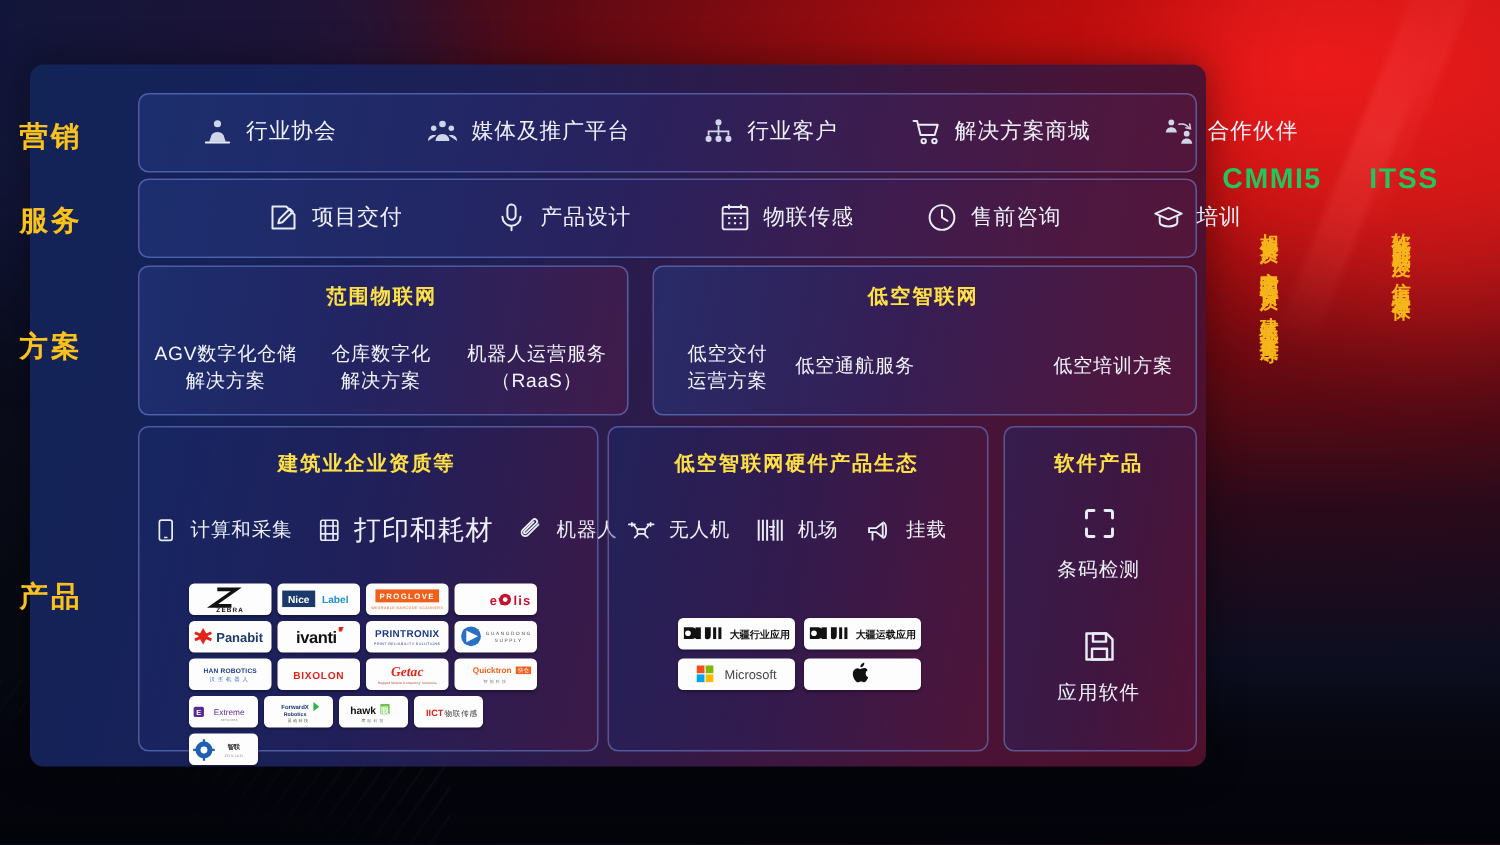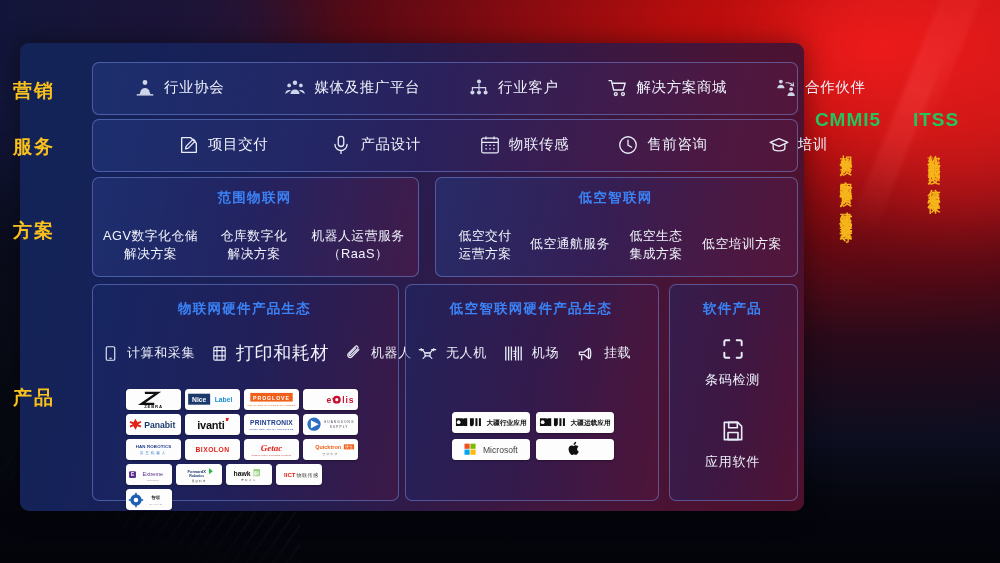--- a/index.html
+++ b/index.html
@@ -39,21 +39,21 @@
   .card{position:absolute;border-radius:7px;border:1px solid rgba(125,150,235,.48);
     background:linear-gradient(100deg,rgba(38,58,130,.52) 0%,rgba(44,40,110,.48) 45%,rgba(92,28,72,.45) 100%);}
   .card.plain{background:linear-gradient(100deg,rgba(26,44,112,.40) 0%,rgba(40,32,96,.38) 50%,rgba(86,24,66,.36) 100%);}
 
   .ic-row{position:absolute;display:flex;align-items:center;}
   .ic-item{display:flex;align-items:center;gap:8px;}
   .ic-item .lbl{color:#eef1fb;font-size:14.5px;letter-spacing:.6px;white-space:nowrap;}
   .ic{width:22px;height:22px;display:block;flex:none;}
   .ic svg{display:block;width:100%;height:100%;}
 
-  .grp-title{position:absolute;width:100%;text-align:center;color:#3b82f6;font-size:13.5px;
+  .grp-title{position:absolute;width:100%;text-align:center;color:#fde047;font-size:13.5px;
     font-weight:bold;letter-spacing:1.3px;}
   .sol-item{position:absolute;text-align:center;color:#f2f4fc;font-size:12.8px;line-height:1.42;letter-spacing:.5px;}
 
   .logo-grid{position:absolute;display:flex;flex-wrap:wrap;}
   .logo{background:#fdfdfd;border-radius:3.5px;display:flex;align-items:center;justify-content:center;
     overflow:hidden;box-shadow:0 1px 2px rgba(0,0,0,.35);}
   .logo svg{display:block;}
 
   .sw-item{position:absolute;width:100%;text-align:center;}
   .sw-item .lbl{color:#eef1fb;font-size:13px;letter-spacing:.8px;margin-top:9px;display:block;}
@@ -198,25 +198,24 @@
   <div class="card" style="left:92px;top:177px;width:325px;height:98px;"></div>
   <div class="grp-title" style="left:92px;top:189px;width:325px;">范围物联网</div>
   <div class="sol-item" style="left:98px;top:227px;width:105px;">AGV数字化仓储<br>解决方案</div>
   <div class="sol-item" style="left:210px;top:227px;width:88px;">仓库数字化<br>解决方案</div>
   <div class="sol-item" style="left:303px;top:227px;width:110px;">机器人运营服务<br>（RaaS）</div>
 
   <div class="card" style="left:435px;top:177px;width:361px;height:98px;"></div>
   <div class="grp-title" style="left:435px;top:189px;width:361px;">低空智联网</div>
   <div class="sol-item" style="left:449px;top:227px;width:72px;">低空交付<br>运营方案</div>
   <div class="sol-item" style="left:524px;top:235px;width:92px;">低空通航服务</div>
-  <div class="sol-item" style="left:620px;top:227px;width:72px;">低空生态<br>集成方案</div>
   <div class="sol-item" style="left:696px;top:235px;width:92px;">低空培训方案</div>
 
   <div class="card plain" style="left:92px;top:284px;width:305px;height:215px;"></div>
-  <div class="grp-title" style="left:92px;top:300px;width:305px;">物联网硬件产品生态</div>
+  <div class="grp-title" style="left:92px;top:300px;width:305px;">建筑业企业资质等</div>
   <div class="ic-row" style="left:100px;top:340px;width:295px;height:26px;">
     <div class="ic-item" style="margin-left:2px;">
       <span class="ic" style="width:17px;height:17px;">
           <svg viewBox="0 0 24 24" fill="none" stroke="#e8ecf7" stroke-width="1.6">
             <rect x="6" y="2.4" width="12" height="19.2" rx="2"></rect>
             <path d="M10.4 18.8h3.2"></path>
           </svg>
         </span>
       <span class="lbl" style="font-size:13px;">计算和采集</span>
     </div>

